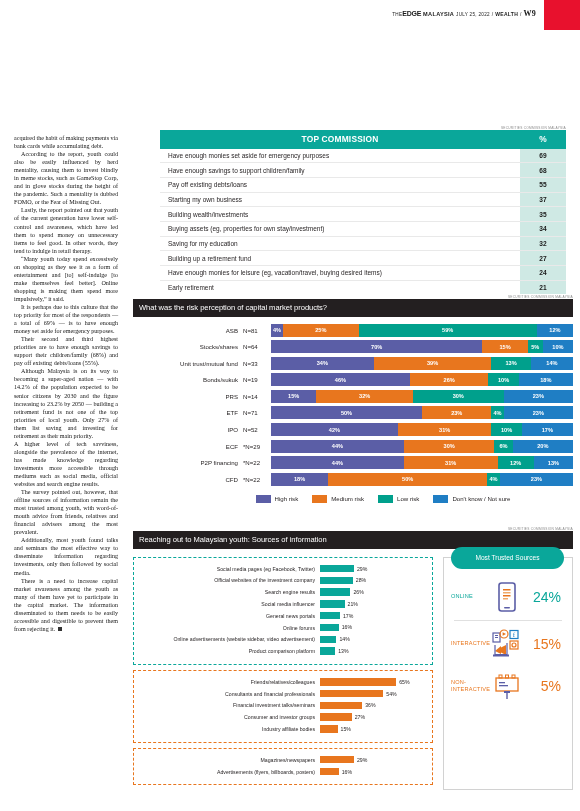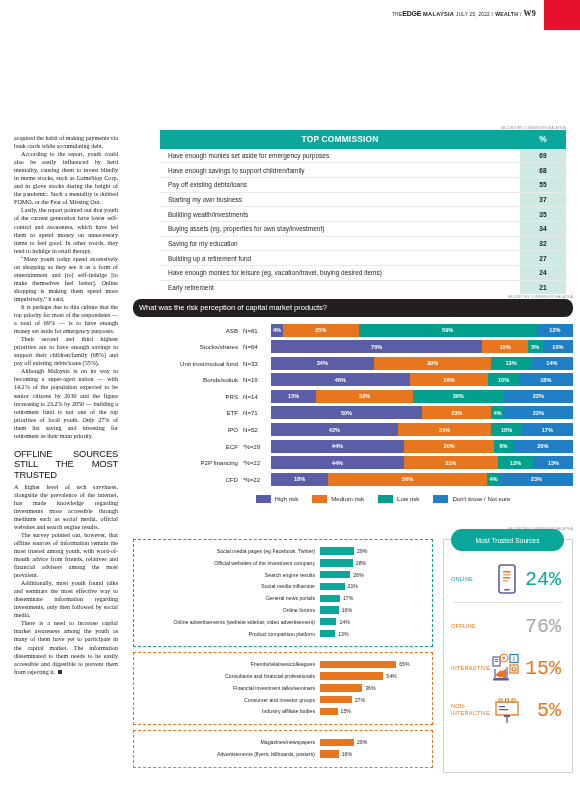--- a/index.html
+++ b/index.html
@@ -39,21 +39,21 @@
   .endmark{display:inline-block;width:4px;height:4px;background:#333;
            vertical-align:middle;margin-left:3px;}
 
   
   .credit{
     font-size:3.2px;letter-spacing:.25px;color:#8a8a8a;
     text-align:right;text-transform:uppercase;
   }
   .banner{
     background:#231f20;color:#fff;font-size:7.6px;
-    padding:4px 6px 4.5px 6px;letter-spacing:-.05px;border-radius:8px;
+    padding:4px 6px 4.5px 6px;letter-spacing:-.05px;
   }
 
   
   .tp-wrap{position:absolute;left:160px;top:126px;width:406px;}
   .tp-table{width:100%;border-collapse:collapse;table-layout:fixed;}
   .tp-table th{
     background:#0aa79a;color:#fff;font-size:8.4px;font-weight:bold;
     padding:4px 0 4.5px 0;letter-spacing:.2px;
   }
   .tp-table th.tp-h-label{text-align:center;}
@@ -121,22 +121,22 @@
     position:relative;padding:18px 0 8px 0;
   }
   .trust-title{
     position:absolute;top:-11px;left:7px;width:113px;height:22px;
     background:#0aa79a;color:#fff;border-radius:11px;
     font-size:6.6px;display:flex;align-items:center;justify-content:center;
   }
   .trow{display:flex;align-items:center;height:42px;padding:0 7px;}
   .trow-lab{width:38px;font-size:5.6px;letter-spacing:.2px;line-height:6.6px;}
   .trow-icon{width:36px;display:flex;align-items:center;justify-content:center;}
-  .trow-val{flex:1;text-align:right;font-size:20px;font-weight:400;
-            font-family:Liberation Mono, monospace;padding-right:4px;}
+  .trow-val{flex:1;text-align:right;font-size:14px;font-weight:400;
+            font-family:Liberation Sans, sans-serif;padding-right:4px;}
   .teal{color:#0aa79a;}
   .gray{color:#a6a6a6;}
   .orange{color:#e8761e;}
   .tdiv{height:1px;background:#e0e0e0;margin:2px 10px;}
 </style>
 </head>
 <body>
 
 <div class="masthead">
   <div class="mast-red"></div>
@@ -152,21 +152,20 @@
 </div>
 
 <div class="article">
   <p class="noind">acquired the habit of making payments via bank cards while accumulating debt.</p>
   <p>According to the report, youth could also be easily influenced by herd mentality, causing them to invest blindly in meme stocks, such as GameStop Corp, and in glove stocks during the height of the pandemic. Such a mentality is dubbed FOMO, or the Fear of Missing Out.</p>
   <p>Lastly, the report pointed out that youth of the current generation have lower self-control and awareness, which have led them to spend money on unnecessary items to feel good. In other words, they tend to indulge in retail therapy.</p>
   <p>“Many youth today spend excessively on shopping as they see it as a form of entertainment and [to] self-indulge [to make themselves feel better]. Online shopping is making them spend more impulsively,” it said.</p>
   <p>It is perhaps due to this culture that the top priority for most of the respondents — a total of 69% — is to have enough money set aside for emergency purposes.</p>
   <p>Their second and third highest priorities are to have enough savings to support their children/family (68%) and pay off existing debts/loans (55%).</p>
   <p>Although Malaysia is on its way to becoming a super-aged nation — with 14.2% of the population expected to be senior citizens by 2030 and the figure increasing to 23.2% by 2050 — building a retirement fund is not one of the top priorities of local youth. Only 27% of them list saving and investing for retirement as their main priority.</p>
-  <div class="subhead">OFFLINE SOURCES STILL THE MOST TRUSTED</div>
   <p class="noind">A higher level of tech savviness, alongside the prevalence of the internet, has made knowledge regarding investments more accessible through mediums such as social media, official websites and search engine results.</p>
   <p>The survey pointed out, however, that offline sources of information remain the most trusted among youth, with word-of-mouth advice from friends, relatives and financial advisers among the most prevalent.</p>
   <p>Additionally, most youth found talks and seminars the most effective way to disseminate information regarding investments, only then followed by social media.</p>
   <p><span>There is a need to increase capital market awareness among the youth as many of them have yet to participate in the capital market. The information disseminated to them needs to be easily accessible and digestible to prevent them from rejecting it.</span><span class="endmark"></span></p>
 </div>
 
 <div class="tp-wrap">
   <div class="credit">SECURITIES COMMISSION MALAYSIA</div>
   <table class="tp-table">
     <thead>
@@ -340,20 +339,21 @@
       </div>
       <div class="lg-item">
         <span class="lg-sw" style="background: rgb(31, 126, 196);"></span>
         <span>Don't know / Not sure</span>
       </div>
     </div>
 </div>
 
 <div class="src-wrap">
   <div class="credit">SECURITIES COMMISSION MALAYSIA</div>
+  <div class="banner">Reaching out to Malaysian youth: Sources of information</div>
   <div class="src-body">
     <div class="src-left" id="src-left">
         <div class="dash-box">
           <div class="hrow">
             <div class="hlab">Social media pages (eg Facebook, Twitter)</div>
             <div class="hbarzone">
               <span class="hbar" style="width: 33.9714px;"></span>
               <span class="hval">29%</span>
             </div>
           </div>
@@ -476,25 +476,20 @@
             <rect x="6" y="13" width="7.5" height="1.5" fill="#e8761e"></rect>
             <rect x="6" y="16" width="5" height="1.5" fill="#f0a968"></rect>
             <rect x="7" y="25" width="6" height="1.6" rx="0.8" fill="#5b5ea6"></rect>
           </svg>
         </div>
         <div class="trow-val teal">24%</div>
       </div>
 
       <div class="tdiv"></div>
 
-      <div class="trow">
-        <div class="trow-lab orange">OFFLINE</div>
-        <div class="trow-icon"></div>
-        <div class="trow-val gray">76%</div>
-      </div>
 
       <div class="trow">
         <div class="trow-lab orange">INTERACTIVE</div>
         <div class="trow-icon">
           <svg width="32" height="30" viewBox="0 0 32 30">
             <rect x="2" y="4" width="7" height="9" fill="none" stroke="#5b5ea6" stroke-width="1.2"></rect>
             <rect x="4" y="6" width="3" height="1" fill="#5b5ea6"></rect>
             <rect x="4" y="8" width="3" height="1" fill="#5b5ea6"></rect>
             <circle cx="13" cy="5" r="4" fill="none" stroke="#e8761e" stroke-width="1.2"></circle>
             <path d="M11.6 3.2 L15 5 L11.6 6.8 Z" fill="#e8761e"></path>

